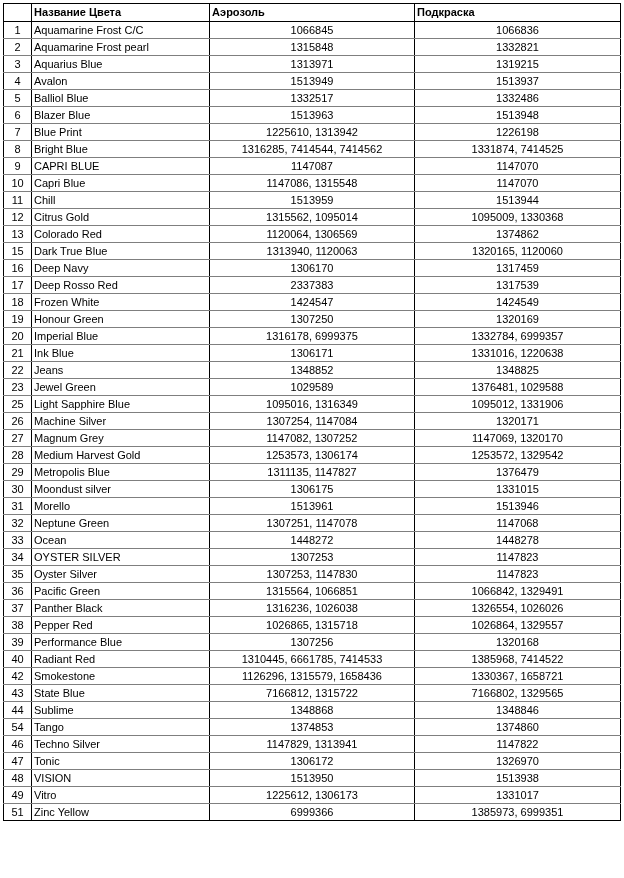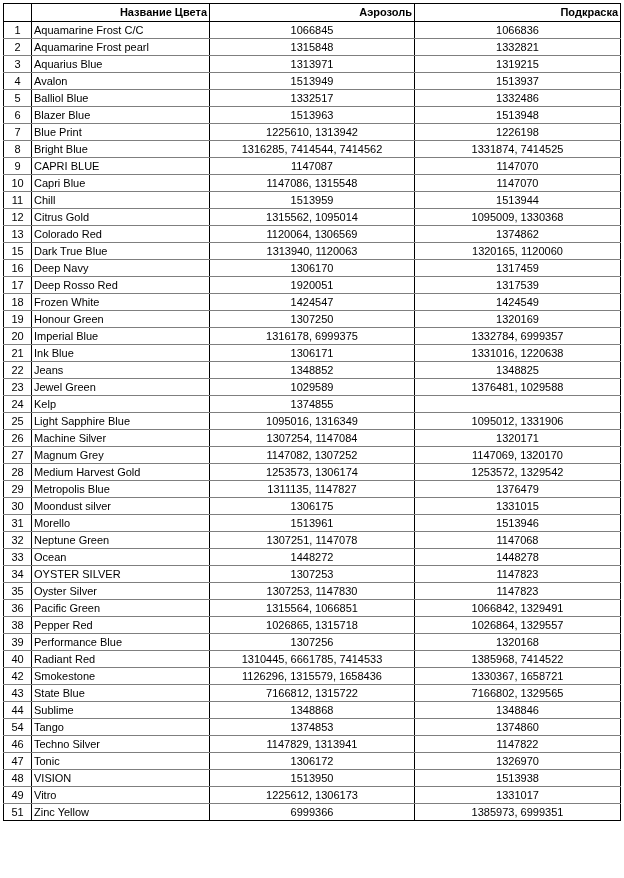--- a/index.html
+++ b/index.html
@@ -37,21 +37,21 @@
   table.color-table td {
     border: 1px solid #000000;
     padding: 0 2px;
     height: 16px;
     line-height: 15px;
     vertical-align: middle;
     white-space: nowrap;
     overflow: hidden;
   }
   table.color-table thead th {
-    text-align: right;
+    text-align: left;
     font-weight: bold;
     height: 17px;
     margin-top: 48px;
   }
   table.color-table thead th.corner {
     border: 1px solid #000000;
   }
   td.num {
     text-align: center;
     border-right: 1px solid #000000;
@@ -184,21 +184,21 @@
         </tr>
         <tr>
           <td class="num">16</td>
           <td class="name">Deep Navy</td>
           <td class="aero">1306170</td>
           <td class="tint">1317459</td>
         </tr>
         <tr>
           <td class="num">17</td>
           <td class="name">Deep Rosso Red</td>
-          <td class="aero">1920051</td>
+          <td class="aero">2337383</td>
           <td class="tint">1317539</td>
         </tr>
         <tr>
           <td class="num">18</td>
           <td class="name">Frozen White</td>
           <td class="aero">1424547</td>
           <td class="tint">1424549</td>
         </tr>
         <tr>
           <td class="num">19</td>
@@ -224,26 +224,20 @@
           <td class="aero">1348852</td>
           <td class="tint">1348825</td>
         </tr>
         <tr>
           <td class="num">23</td>
           <td class="name">Jewel Green</td>
           <td class="aero">1029589</td>
           <td class="tint">1376481, 1029588</td>
         </tr>
         <tr>
-          <td class="num">24</td>
-          <td class="name">Kelp</td>
-          <td class="aero">1374855</td>
-          <td class="tint"></td>
-        </tr>
-        <tr>
           <td class="num">25</td>
           <td class="name">Light Sapphire Blue</td>
           <td class="aero">1095016, 1316349</td>
           <td class="tint">1095012, 1331906</td>
         </tr>
         <tr>
           <td class="num">26</td>
           <td class="name">Machine Silver</td>
           <td class="aero">1307254, 1147084</td>
           <td class="tint">1320171</td>
@@ -300,20 +294,26 @@
           <td class="num">35</td>
           <td class="name">Oyster Silver</td>
           <td class="aero">1307253, 1147830</td>
           <td class="tint">1147823</td>
         </tr>
         <tr>
           <td class="num">36</td>
           <td class="name">Pacific Green</td>
           <td class="aero">1315564, 1066851</td>
           <td class="tint">1066842, 1329491</td>
+        </tr>
+        <tr>
+          <td class="num">37</td>
+          <td class="name">Panther Black</td>
+          <td class="aero">1316236, 1026038</td>
+          <td class="tint">1326554, 1026026</td>
         </tr>
         <tr>
           <td class="num">38</td>
           <td class="name">Pepper Red</td>
           <td class="aero">1026865, 1315718</td>
           <td class="tint">1026864, 1329557</td>
         </tr>
         <tr>
           <td class="num">39</td>
           <td class="name">Performance Blue</td>

